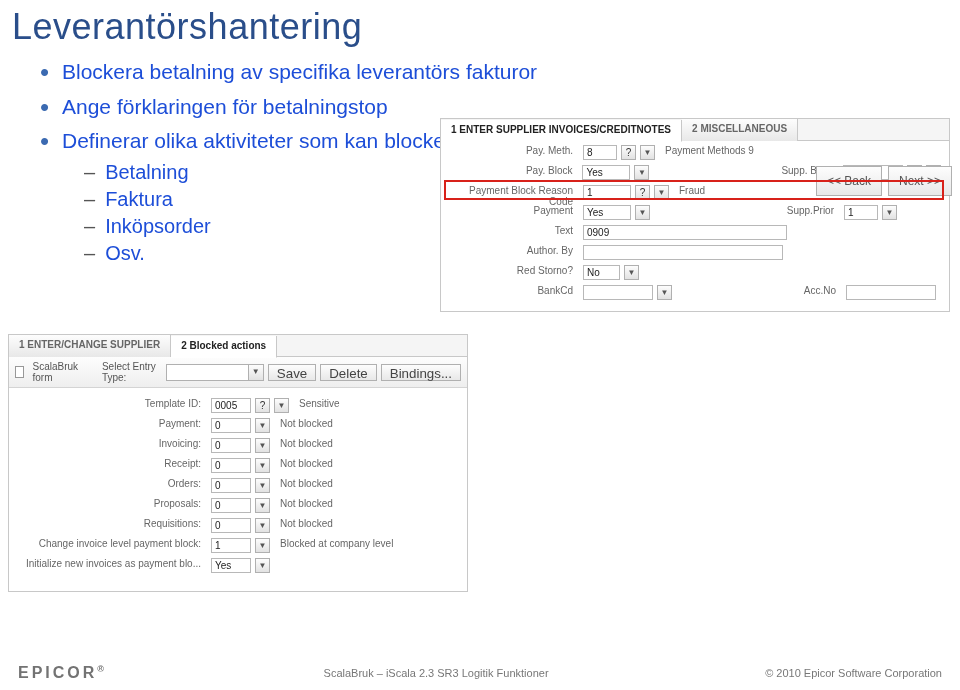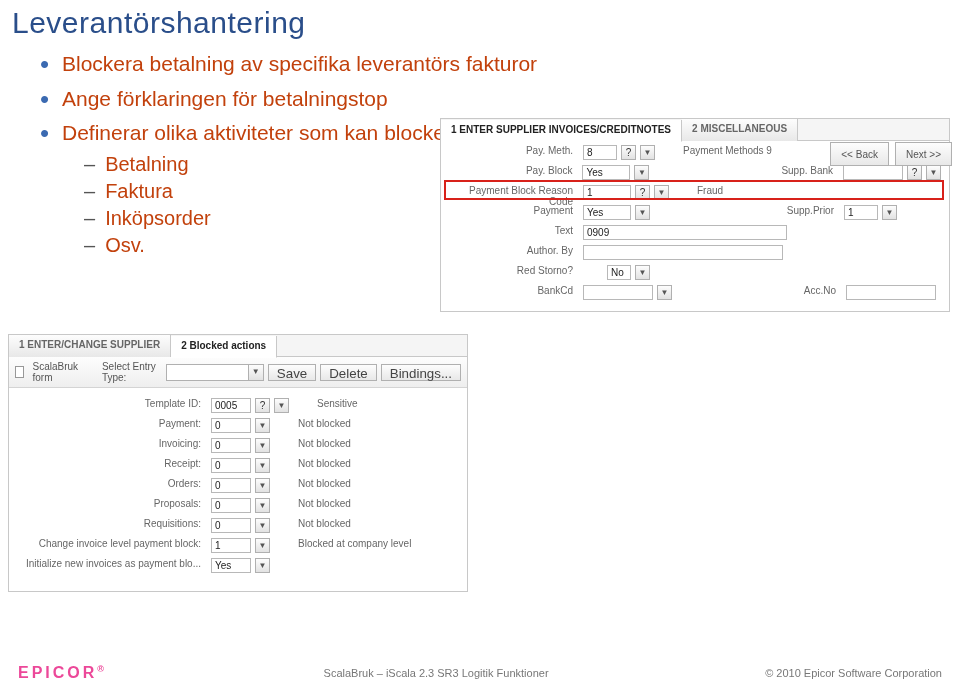--- a/index.html
+++ b/index.html
@@ -5,30 +5,30 @@
   * { box-sizing: border-box; margin: 0; padding: 0; }
   body {
     width: 960px;
     height: 690px;
     font-family: Arial, Helvetica, sans-serif;
     background: #fff;
     position: relative;
     overflow: hidden;
   }
   .page-title {
-    font-size: 30px;
+    font-size: 36px;
     color: #2a4e8a;
     padding: 6px 0 4px 12px;
     font-weight: normal;
     letter-spacing: 0.5px;
   }
   .content {
     padding: 2px 0 0 40px;
     font-size: 21px;
-    color: #c2410c;
+    color: #1d4ed8;
   }
   .bullets { list-style: none; }
   .bullets > li::before {
     content: "•";
     color: #3b6ab1;
     font-size: 26px;
     display: inline-block;
     width: 22px;
     vertical-align: -2px;
   }
@@ -77,21 +77,21 @@
   .fld {
     border:1px solid #b8b8b8;
     background:#fff;
     height:15px;
     padding: 0 3px;
     font-size:10px;
     color:#222;
   }
   .dd15 { width:15px; height:15px; border:1px solid #b0b0b0; background:linear-gradient(#fdfdfd,#e2e2e2); display:inline-flex;align-items:center;justify-content:center;}
   .chk { width:12px;height:12px;border:1px solid #989898;background:#fff;margin-right:4px;}
-  .after { margin-left:24px; color:#666; }
+  .after { margin-left:6px; color:#666; }
 
   
   #panel-left { left: 8px; top: 334px; width: 460px; height: 258px; }
   #panel-left .row .fld.short { width:40px; }
 
   
   #panel-right { left: 440px; top: 118px; width: 510px; height: 194px; }
   #panel-right .row .lab { width: 130px; }
   #panel-right .dual .lab2 { width:66px; text-align:right; color:#666; padding-right:6px; margin-left:30px; }
   .highlight-row {
@@ -106,31 +106,32 @@
   .footer {
     position:absolute; left:0; right:0; bottom:0;
     display:flex; align-items:center; justify-content:space-between;
     padding: 4px 18px 8px 18px;
     font-size:11px; color:#777;
   }
   .logo {
     font-family: Arial, sans-serif;
     letter-spacing: 3px;
     font-weight: bold;
-    color:#ec4899;
+    color:#737373;
     font-size:16px;
   }
   .logo .r { font-size:9px; vertical-align:top; }
   .navbtn {
     border:1px solid #b0b0b0;
     background:linear-gradient(#fdfdfd,#e8e8e8);
     padding:1px 10px;
-    font-size:10px;
+    font-size:12px;
     color:#555;
-    height:24px;
+    height:30px;
+    margin-top:24px;
   }
   .navbar { position:absolute; right:8px; top:142px; display:flex; gap:6px; }
   .tri { font-size:8px; line-height:8px; color:#555; }
 </style>
 </head>
 <body>
 
 <h1 class="page-title">Leverantörshantering</h1>
 
 <div class="content">
@@ -200,21 +201,21 @@
     <div class="row">
       <span class="lab">Text</span>
       <input class="fld" style="width: 204px;" value="0909">
     </div>
     <div class="row">
       <span class="lab">Author. By</span>
       <input class="fld" style="width: 200px;">
     </div>
     <div class="row">
       <span class="lab">Red Storno?</span>
-      <input class="fld" style="width: 24px; margin-left: 24px;" value="No">
+      <input class="fld" style="width: 37px;" value="No">
       <span class="dd15">
           <span class="tri">▼</span>
         </span>
     </div>
     <div class="row dual">
       <span class="lab">BankCd</span>
       <input class="fld" style="width: 70px;">
       <span class="dd15">
           <span class="tri">▼</span>
         </span>

